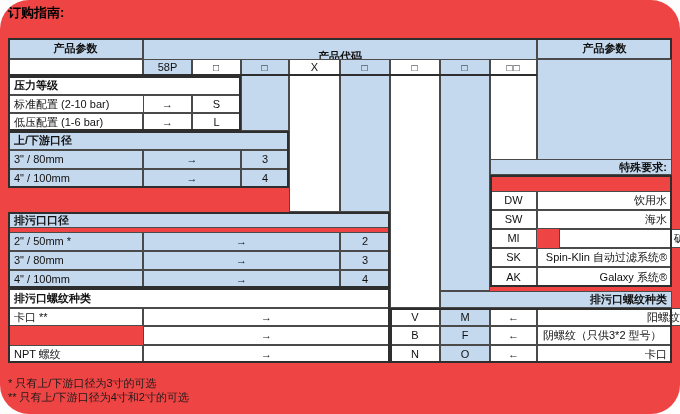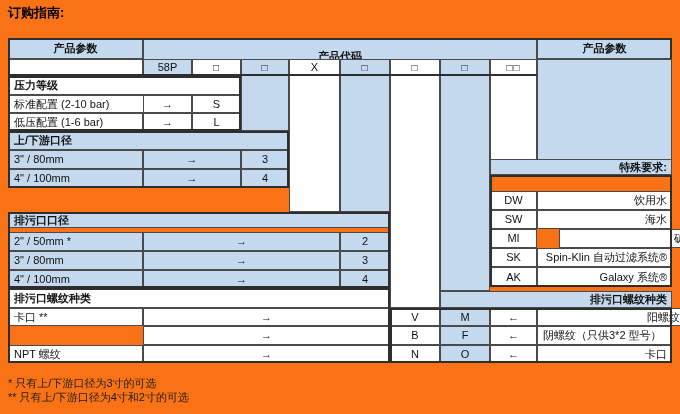--- a/index.html
+++ b/index.html
@@ -1,17 +1,17 @@
 <!DOCTYPE html>
 <html><head>
 <meta charset="utf-8">
 <style>
   html,body{margin:0;padding:0;}
   body{font-family:"Liberation Sans","DejaVu Sans",sans-serif;background:#fdfdfd;}
-  .page{position:relative;width:680px;height:414px;background:#f97316;overflow:hidden;}
+  .page{position:relative;width:680px;height:414px;background:#ef4444;overflow:hidden;border-radius:29px;}
   .c{position:absolute;box-sizing:border-box;display:flex;align-items:center;
      font-size:11px;line-height:1;color:#111;border:1px solid #4a4a4a;background:#fff;
      white-space:nowrap;overflow:hidden;}
   .blu{background:#c4d8ee;}
   .bold{font-weight:700;}
   .ctr{justify-content:center;}
   .rt{justify-content:flex-end;padding-right:4px;}
   .lf{padding-left:5px;}
   .band{position:absolute;box-sizing:border-box;border:1px solid #4a4a4a;border-top:none;background:#fff;}
   .band.blu{background:#c4d8ee;}

